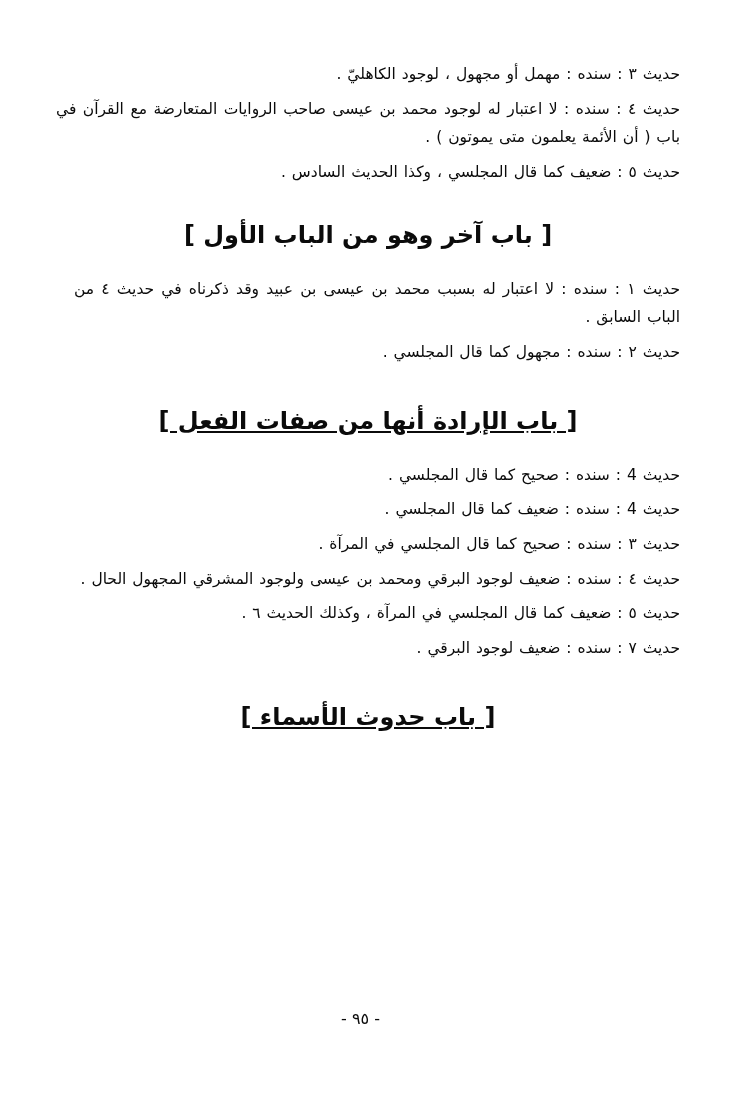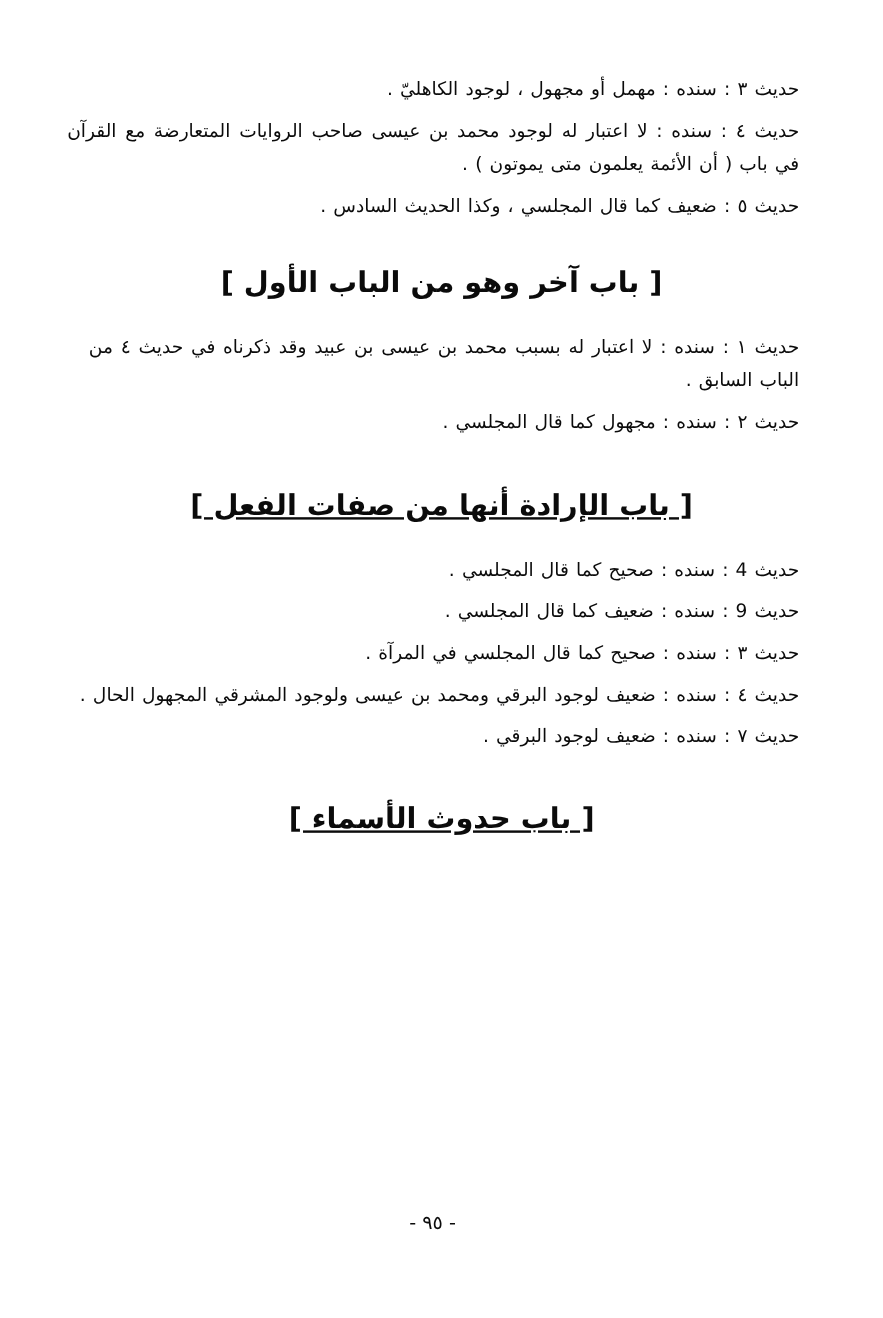--- a/index.html
+++ b/index.html
@@ -21,21 +21,21 @@
     padding: 60px 56px 40px 56px;
     box-sizing: border-box;
   }
   .content {
     direction: rtl;
     text-align: right;
   }
   .para {
     font-size: 15.5px;
     line-height: 1.85;
-    margin: 0 14px 6px 0;
+    margin: 0 0 6px 0;
     text-align: justify;
     text-align-last: right;
     word-spacing: 1px;
   }
   .para.indent-left {
     padding-left: 18px;
   }
   .para.short {
     text-align: right;
   }
@@ -77,23 +77,24 @@
 
     <h2 class="chapter">[ باب آخر وهو من الباب الأول ]</h2>
     <div class="block">
       <p class="para indent-left">حديث ١ : سنده : لا اعتبار له بسبب محمد بن عيسى بن عبيد وقد ذكرناه في حديث ٤ من الباب السابق .</p>
       <p class="para">حديث ٢ : سنده : مجهول كما قال المجلسي .</p>
     </div>
 
     <h2 class="chapter chapter-2">[ باب الإرادة أنها من صفات الفعل ]</h2>
     <div class="block">
       <p class="para short">حديث 4 : سنده : صحيح كما قال المجلسي .</p>
-      <p class="para short">حديث 9 : سنده : ضعيف كما قال المجلسي .</p>
+      <p class="para short">حديث 4 : سنده : ضعيف كما قال المجلسي .</p>
       <p class="para short">حديث ٣ : سنده : صحيح كما قال المجلسي في المرآة .</p>
       <p class="para short">حديث ٤ : سنده : ضعيف لوجود البرقي ومحمد بن عيسى ولوجود المشرقي المجهول الحال .</p>
+      <p class="para short">حديث ٥ : ضعيف كما قال المجلسي في المرآة ، وكذلك الحديث ٦ .</p>
       <p class="para short">حديث ٧ : سنده : ضعيف لوجود البرقي .</p>
     </div>
 
     <h2 class="chapter chapter-2">[ باب حدوث الأسماء ]</h2>
 
   </div>
 
   <div class="page-number">- ٩٥ -</div>
 </div>
 

